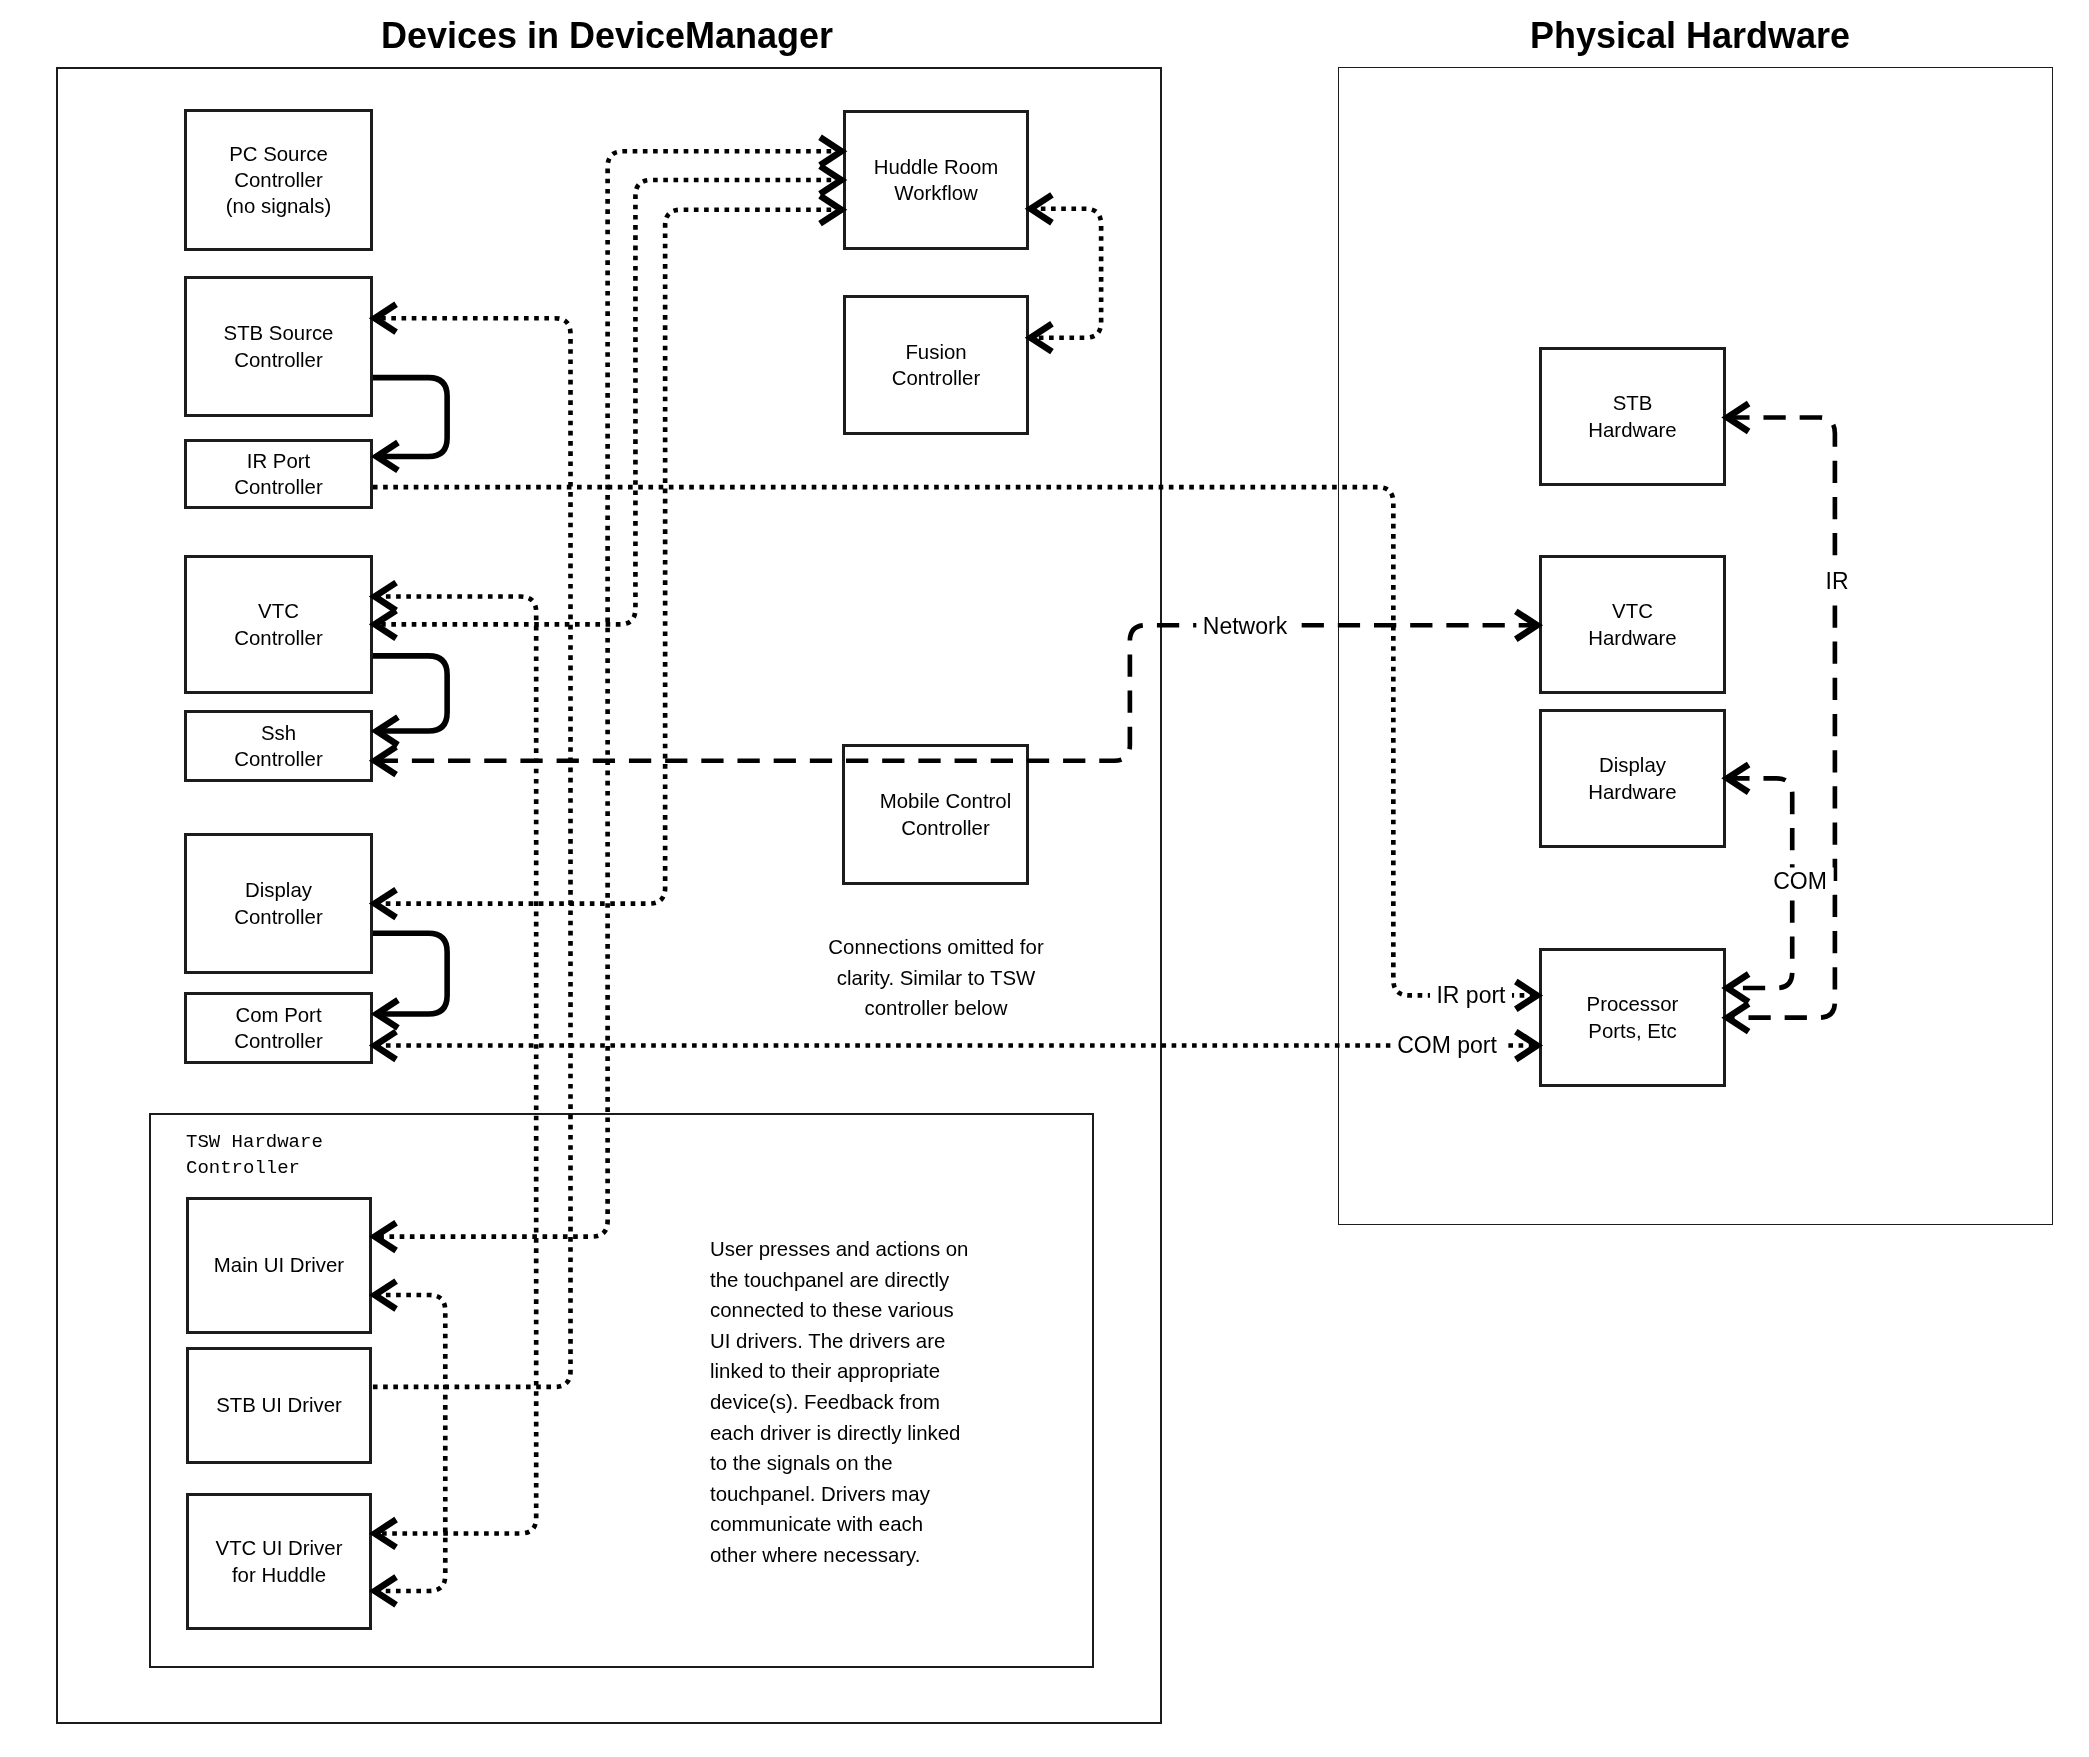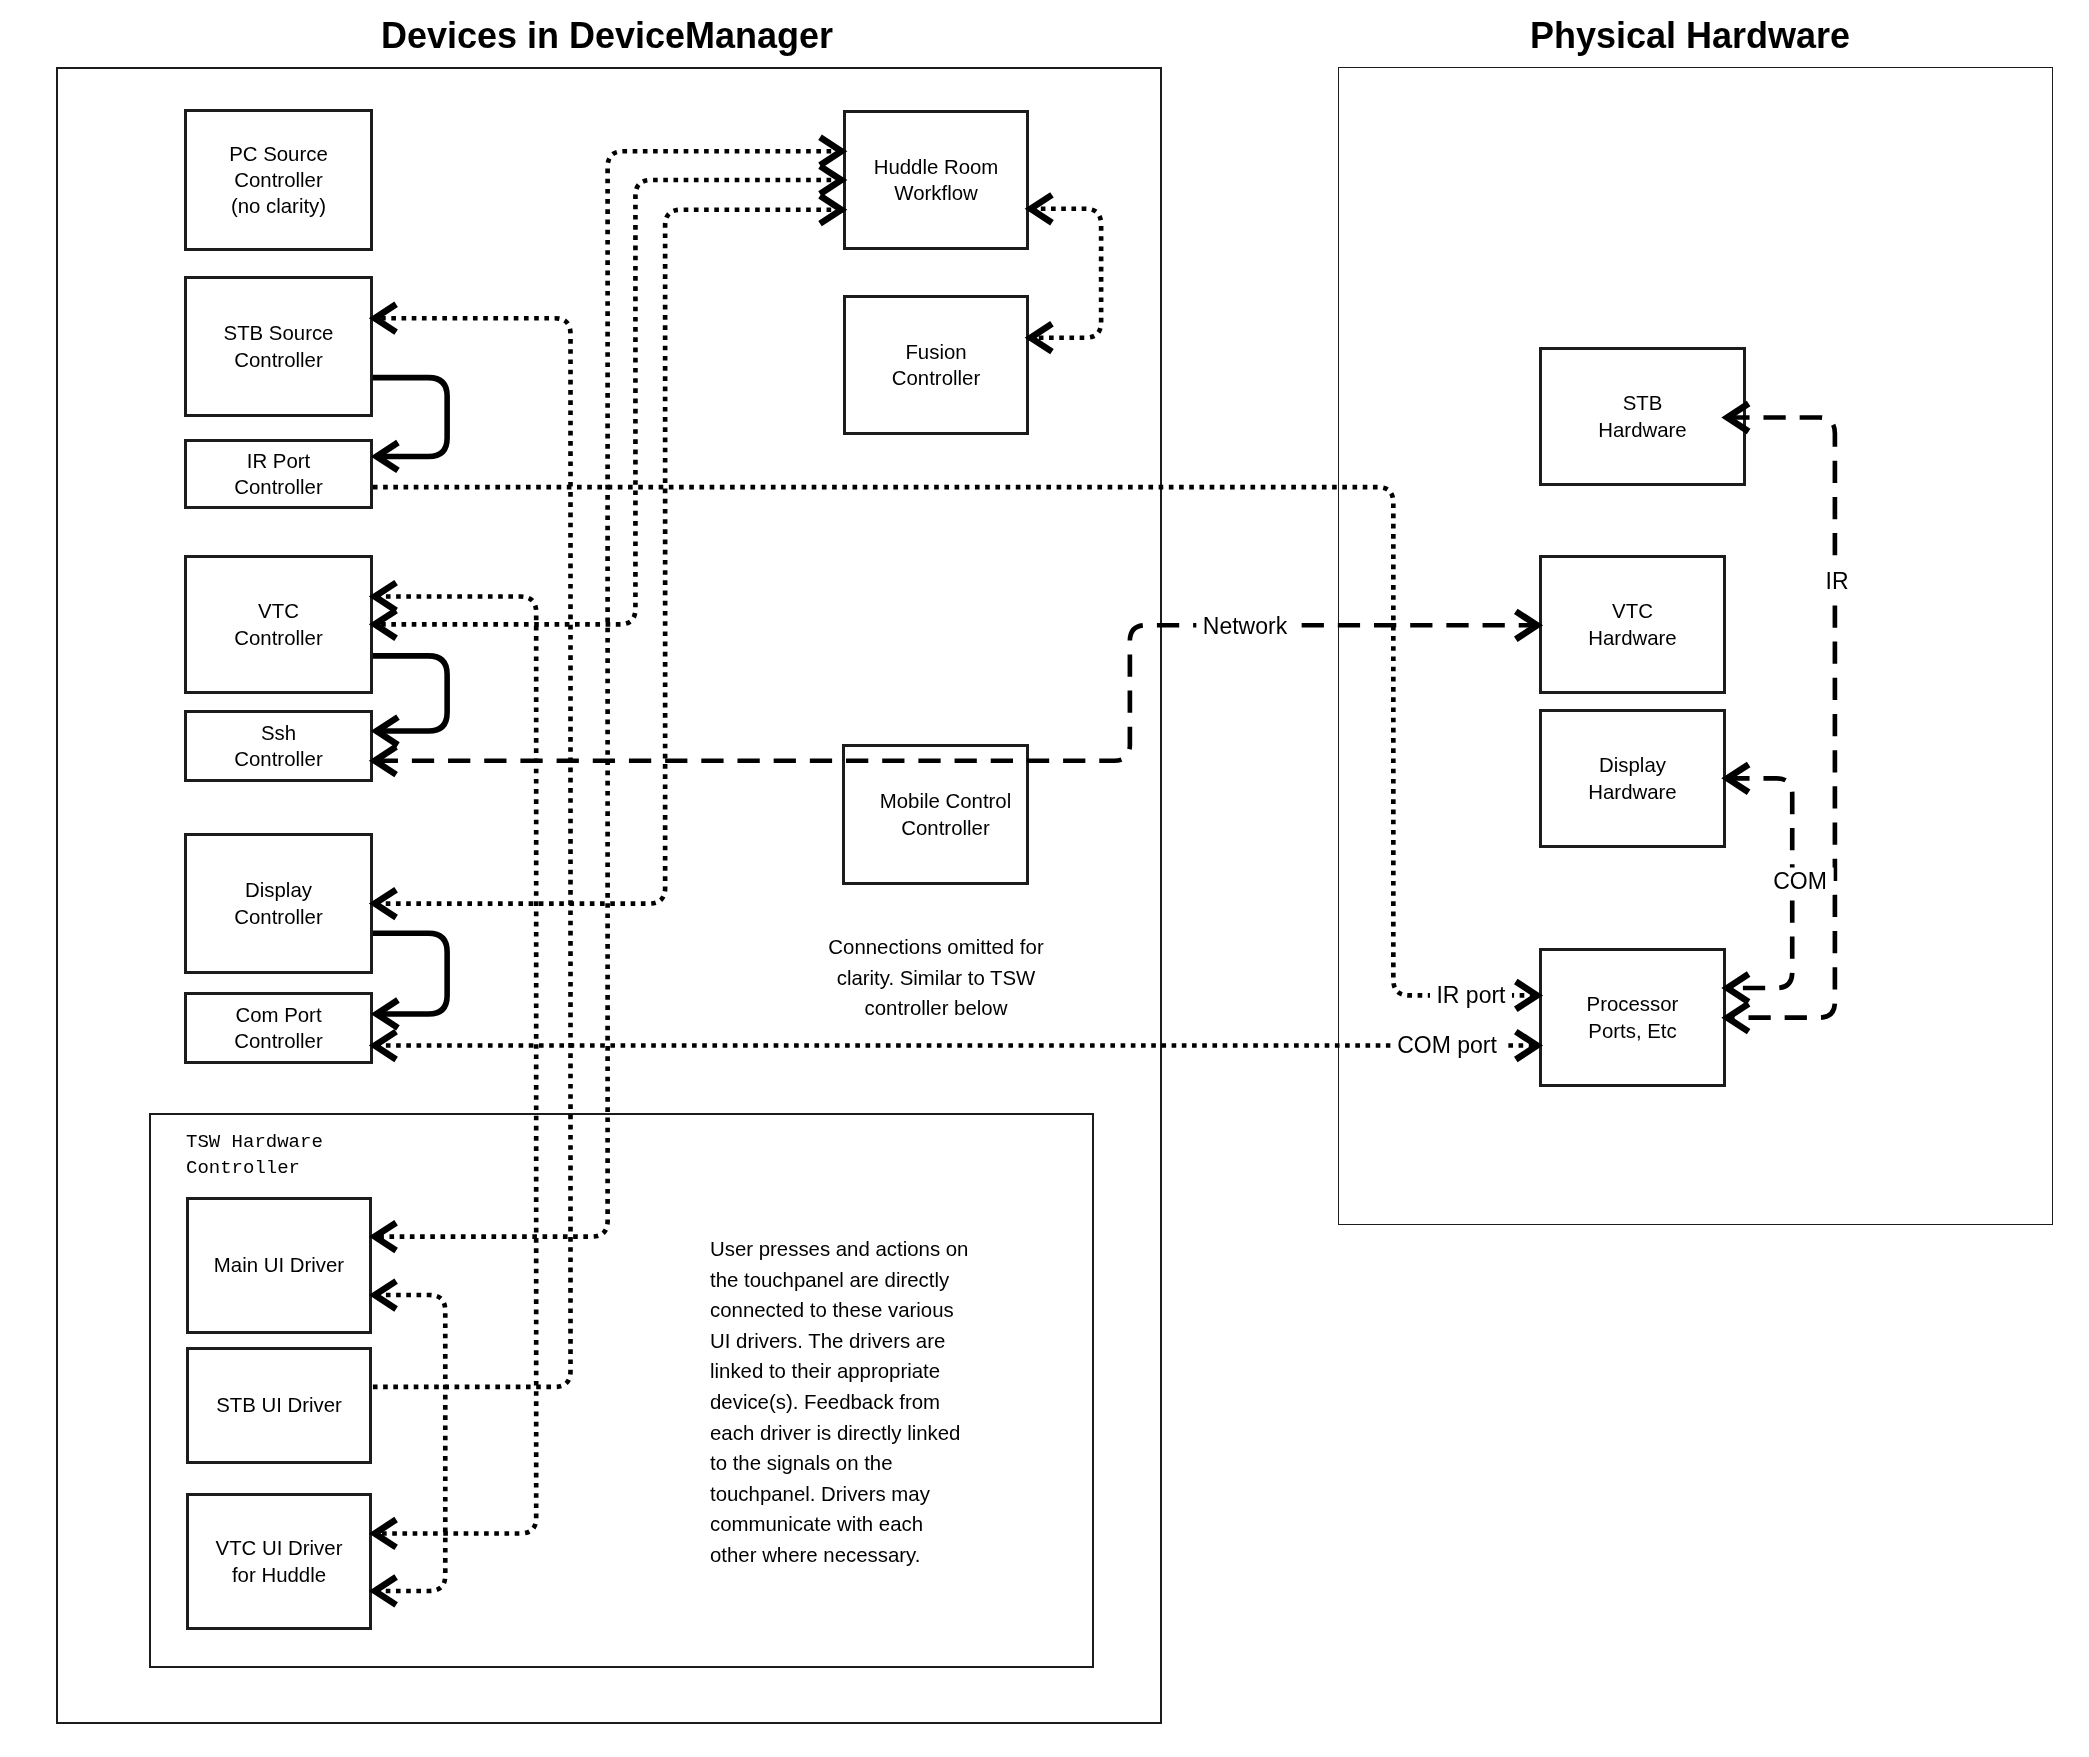--- a/index.html
+++ b/index.html
@@ -31,21 +31,21 @@
   <div class="title" style="left:1690px;top:15px;">Physical Hardware</div>
 
   <div class="frame" style="left:56px;top:67px;width:1106px;height:1657px;"></div>
   <div class="frame thin" style="left:1338px;top:67px;width:715px;height:1158px;"></div>
   <div class="frame" style="left:149px;top:1113px;width:945px;height:555px;"></div>
   <div class="freelabel" style="left:186px;top:1130px;text-align:left;">TSW Hardware
 Controller</div>
 
   <div class="box" style="left:184px;top:109px;width:189px;height:142px;">PC Source
 Controller
-(no clarity)</div>
+(no signals)</div>
   <div class="box" style="left:184px;top:276px;width:189px;height:141px;">STB Source
 Controller</div>
   <div class="box" style="left:184px;top:439px;width:189px;height:70px;">IR Port
 Controller</div>
   <div class="box" style="left:184px;top:555px;width:189px;height:139px;">VTC
 Controller</div>
   <div class="box" style="left:184px;top:710px;width:189px;height:72px;">Ssh
 Controller</div>
   <div class="box" style="left:184px;top:833px;width:189px;height:141px;">Display
 Controller</div>
@@ -72,21 +72,21 @@
 connected to these various
 UI drivers.  The drivers are
 linked to their appropriate
 device(s). Feedback from
 each driver is directly linked
 to the signals on the
 touchpanel. Drivers may
 communicate with each
 other where necessary.</div>
 
-  <div class="box" style="left:1539px;top:347px;width:207px;height:139px;">STB
+  <div class="box" style="left:1539px;top:347px;width:187px;height:139px;">STB
 Hardware</div>
   <div class="box" style="left:1539px;top:555px;width:187px;height:139px;">VTC
 Hardware</div>
   <div class="box" style="left:1539px;top:709px;width:187px;height:139px;">Display
 Hardware</div>
   <div class="box" style="left:1539px;top:948px;width:187px;height:139px;">Processor
 Ports, Etc</div>
 
   <svg class="wires" width="2090" height="1758" viewBox="0 0 2253 1895">
 

